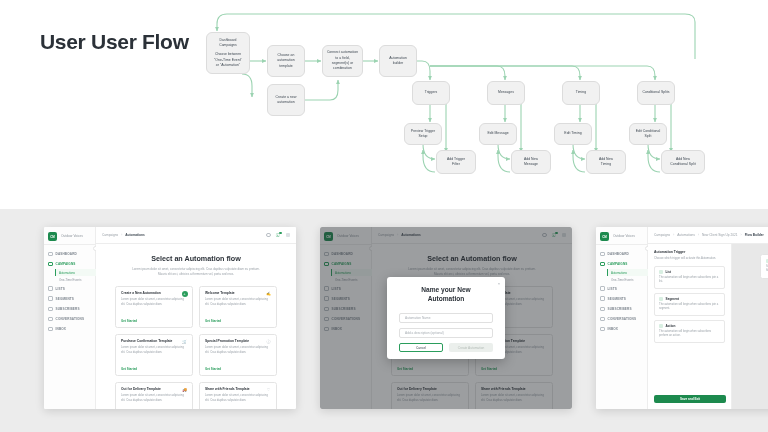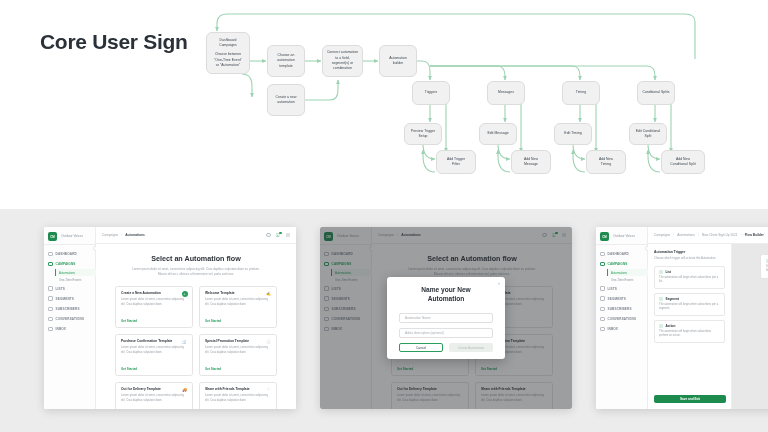--- a/index.html
+++ b/index.html
@@ -189,21 +189,21 @@
     position:absolute; left:28px; top:10px; width:62px;
     background:#fff; border:0.6px solid #e4e4e4; border-radius:2.5px;
     padding:4px 5px;
   }
 </style>
 </head>
 <body>
 
 <div class="top-section">
 
-  <div class="page-title">Core User Sign</div>
+  <div class="page-title">User User Flow</div>
 
   <div class="flow-canvas">
     <svg class="flow-svg" width="520" height="200" viewBox="0 0 520 200">
       <defs>
         <marker id="ah" markerWidth="5" markerHeight="5" refX="4" refY="2.5" orient="auto">
           <path d="M0,0.6 L4.2,2.5 L0,4.4 Z" fill="#9bd3b1"></path>
         </marker>
       </defs>
       <g fill="none" stroke="#9bd3b1" stroke-width="1.1" marker-end="url(#ah)">
 

